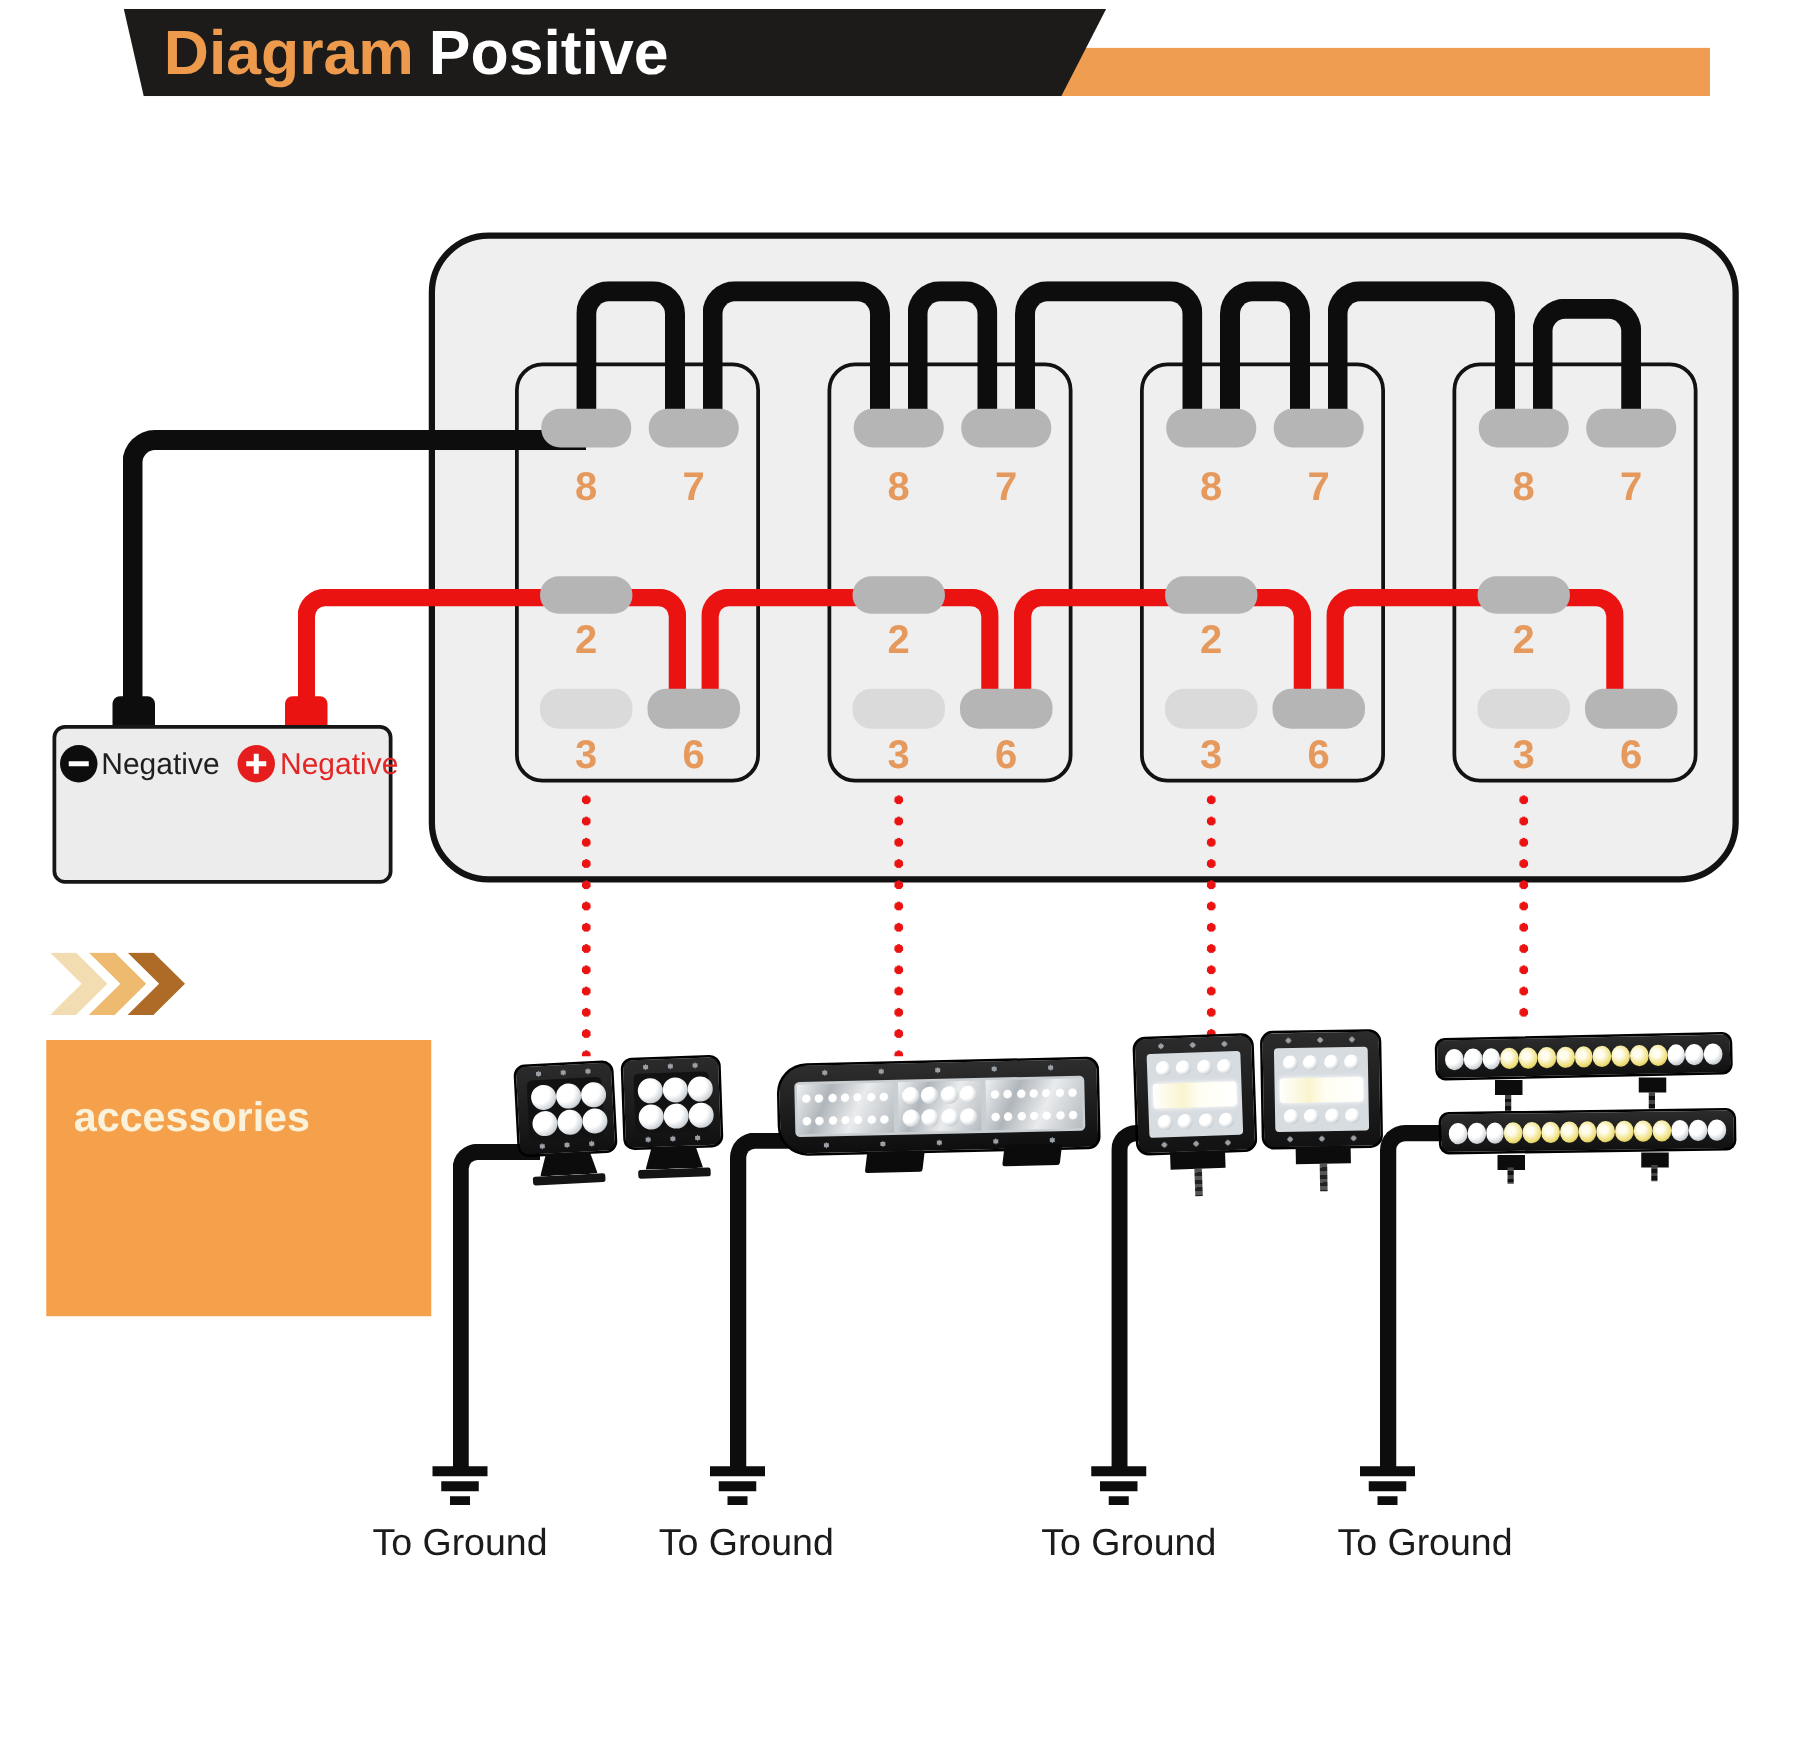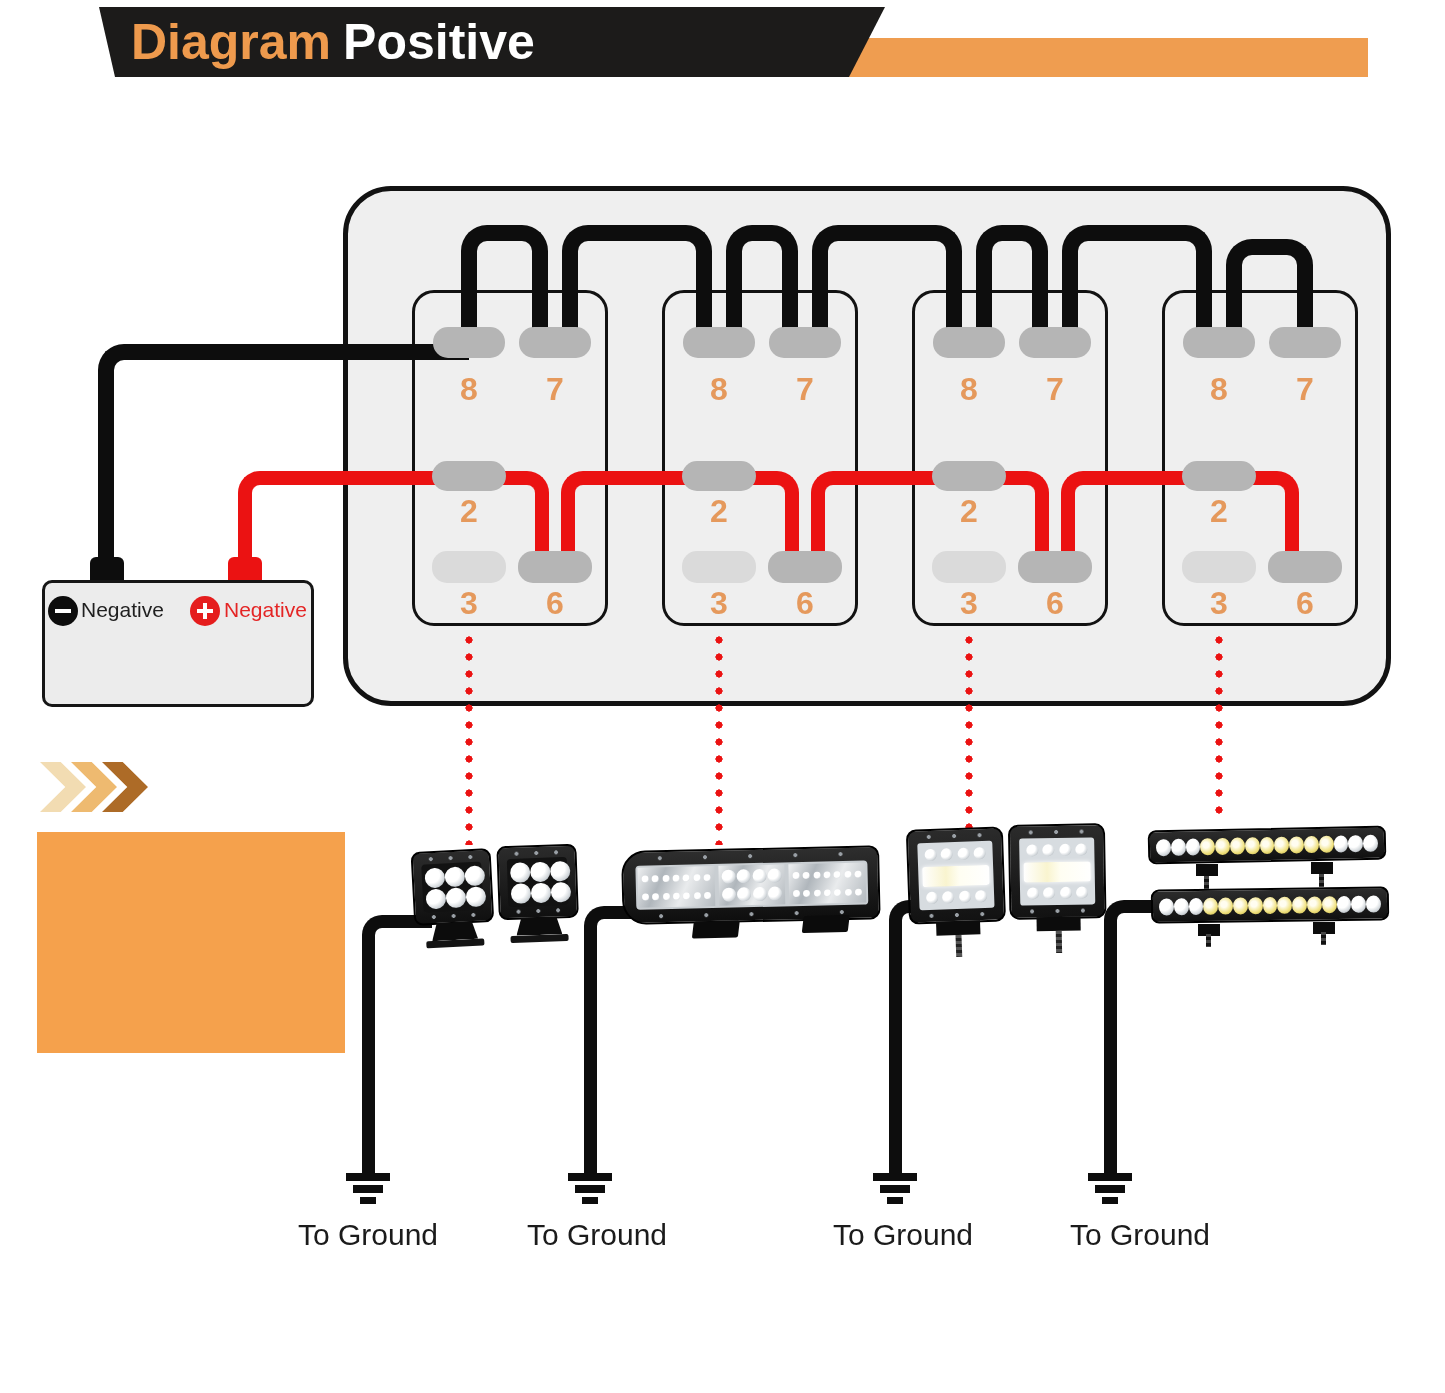--- a/index.html
+++ b/index.html
@@ -42,21 +42,21 @@
   #battery-box{left:42px;top:580px;width:272px;height:127px;background:#ececec;
     border:3px solid #161616;border-radius:10px;box-sizing:border-box;}
   .terminal{position:absolute;width:34px;height:25px;top:557px;border-radius:6px 6px 0 0;}
   #neg-terminal{left:90px;background:#0d0d0d;}
   #pos-terminal{left:228px;background:var(--wire-red);}
   .batt-icon{position:absolute;width:30px;height:30px;border-radius:50%;top:596px;z-index:4;}
   #neg-icon{left:48px;background:#0d0d0d;}
   #pos-icon{left:190px;background:#e51d1d;}
   .batt-icon::before{content:"";position:absolute;left:7px;top:13px;width:16px;height:4px;background:#fff;}
   #pos-icon::after{content:"";position:absolute;left:13px;top:7px;width:4px;height:16px;background:#fff;}
-  .batt-label{position:absolute;top:598px;font-size:21px;z-index:4;}
+  .batt-label{position:absolute;top:598px;font-size:24px;z-index:4;}
   #neg-label{left:81px;color:#1f1f1f;}
   #pos-label{left:224px;color:#e42525;}
   
   .chev{position:absolute;top:762px;width:46px;height:50px;
     clip-path:polygon(0 0,45% 0,100% 50%,45% 100%,0 100%,55% 50%);}
   #note-box{left:37px;top:832px;width:308px;height:221px;background:var(--accent-box);}
   #note-text{position:absolute;left:22px;top:40px;font-size:33px;font-weight:bold;
     line-height:43px;color:#fbf2dc;}
   
   .gwire{position:absolute;box-sizing:border-box;border:0 solid #0d0d0d;
@@ -205,20 +205,21 @@
   <div class="batt-icon" id="neg-icon"></div>
   <div class="batt-label" id="neg-label">Negative</div>
   <div class="batt-icon" id="pos-icon"></div>
   <div class="batt-label" id="pos-label">Negative</div>
 
   <div class="chev" style="left:40px;background:var(--chev1)"></div>
   <div class="chev" style="left:71px;background:var(--chev2)"></div>
   <div class="chev" style="left:102px;background:var(--chev3)"></div>
   <div class="abs" id="note-box">
     <div id="note-text">
+      <div>accessories</div>
     </div>
   </div>
 
   <div class="gwire" style="left:362px;top:915px;width:70px;height:260px"></div>
   <div class="gwire" style="left:584px;top:906px;width:58px;height:269px"></div>
   <div class="gwire" style="left:889px;top:900px;width:60px;height:275px"></div>
   <div class="gwire" style="left:1104px;top:900px;width:58px;height:275px"></div>
 
   <div>
     <div class="gbar" style="left:346px;top:1173px;width:44px;height:8px"></div>

